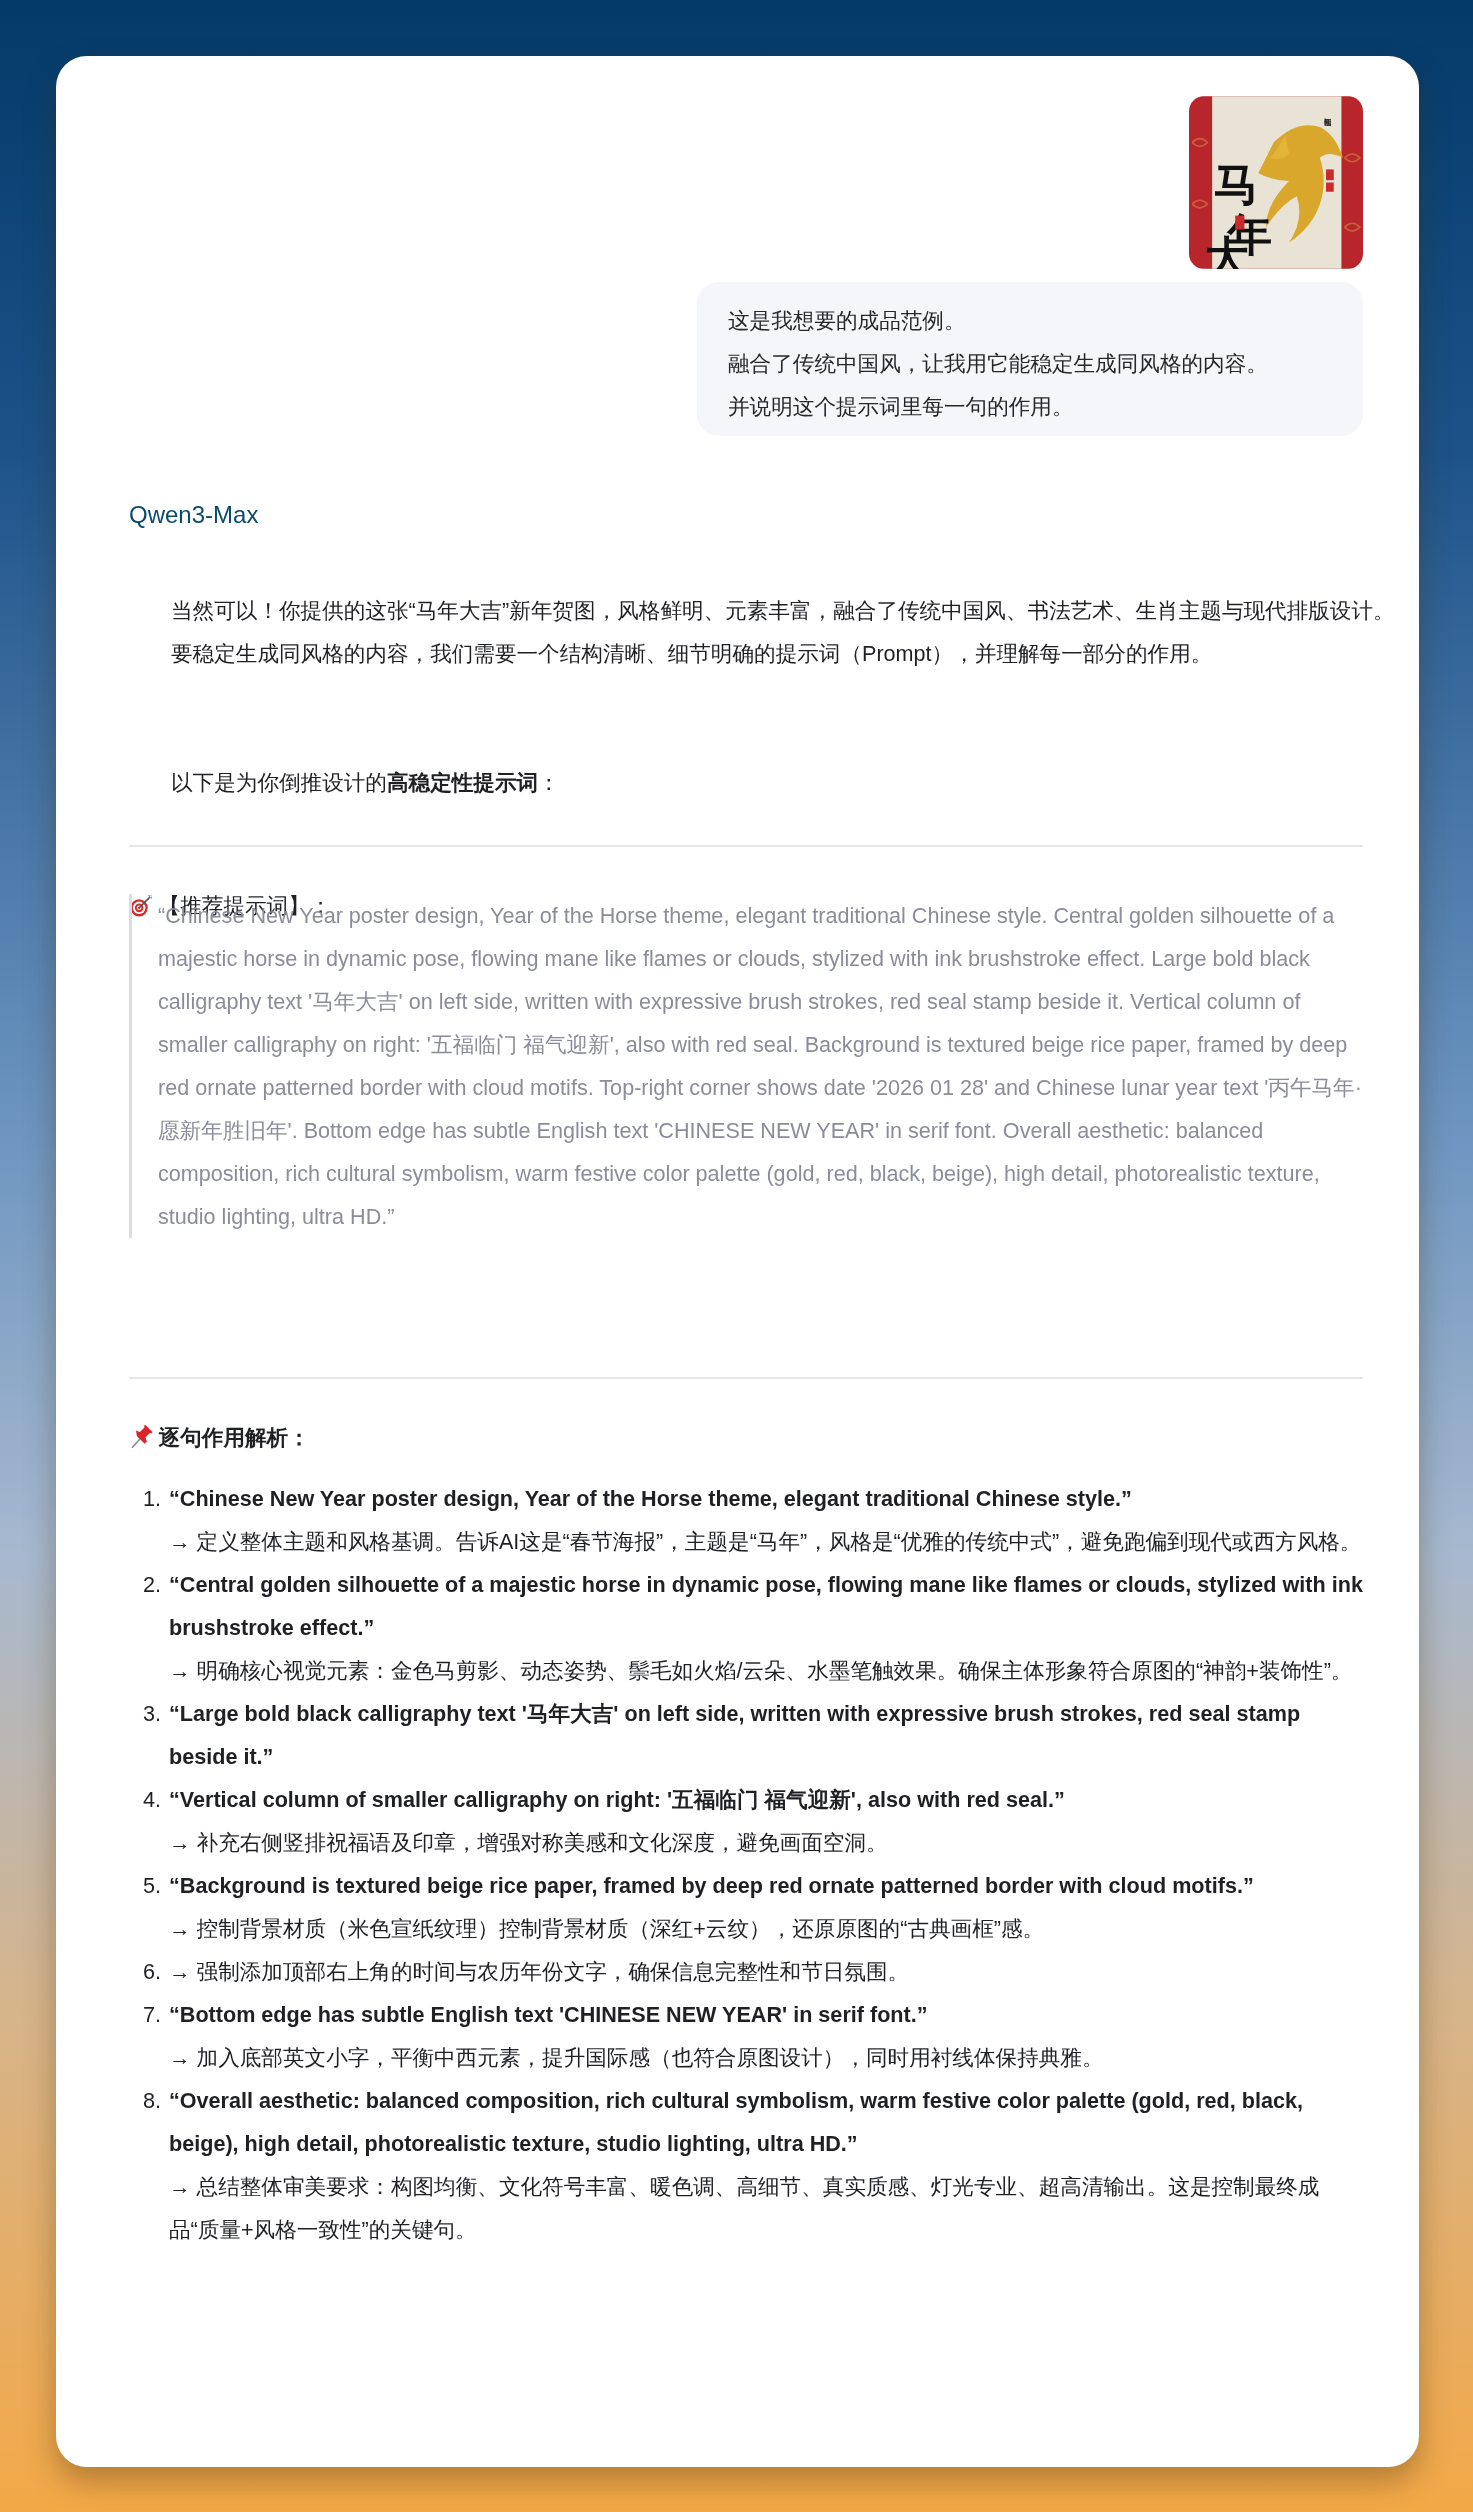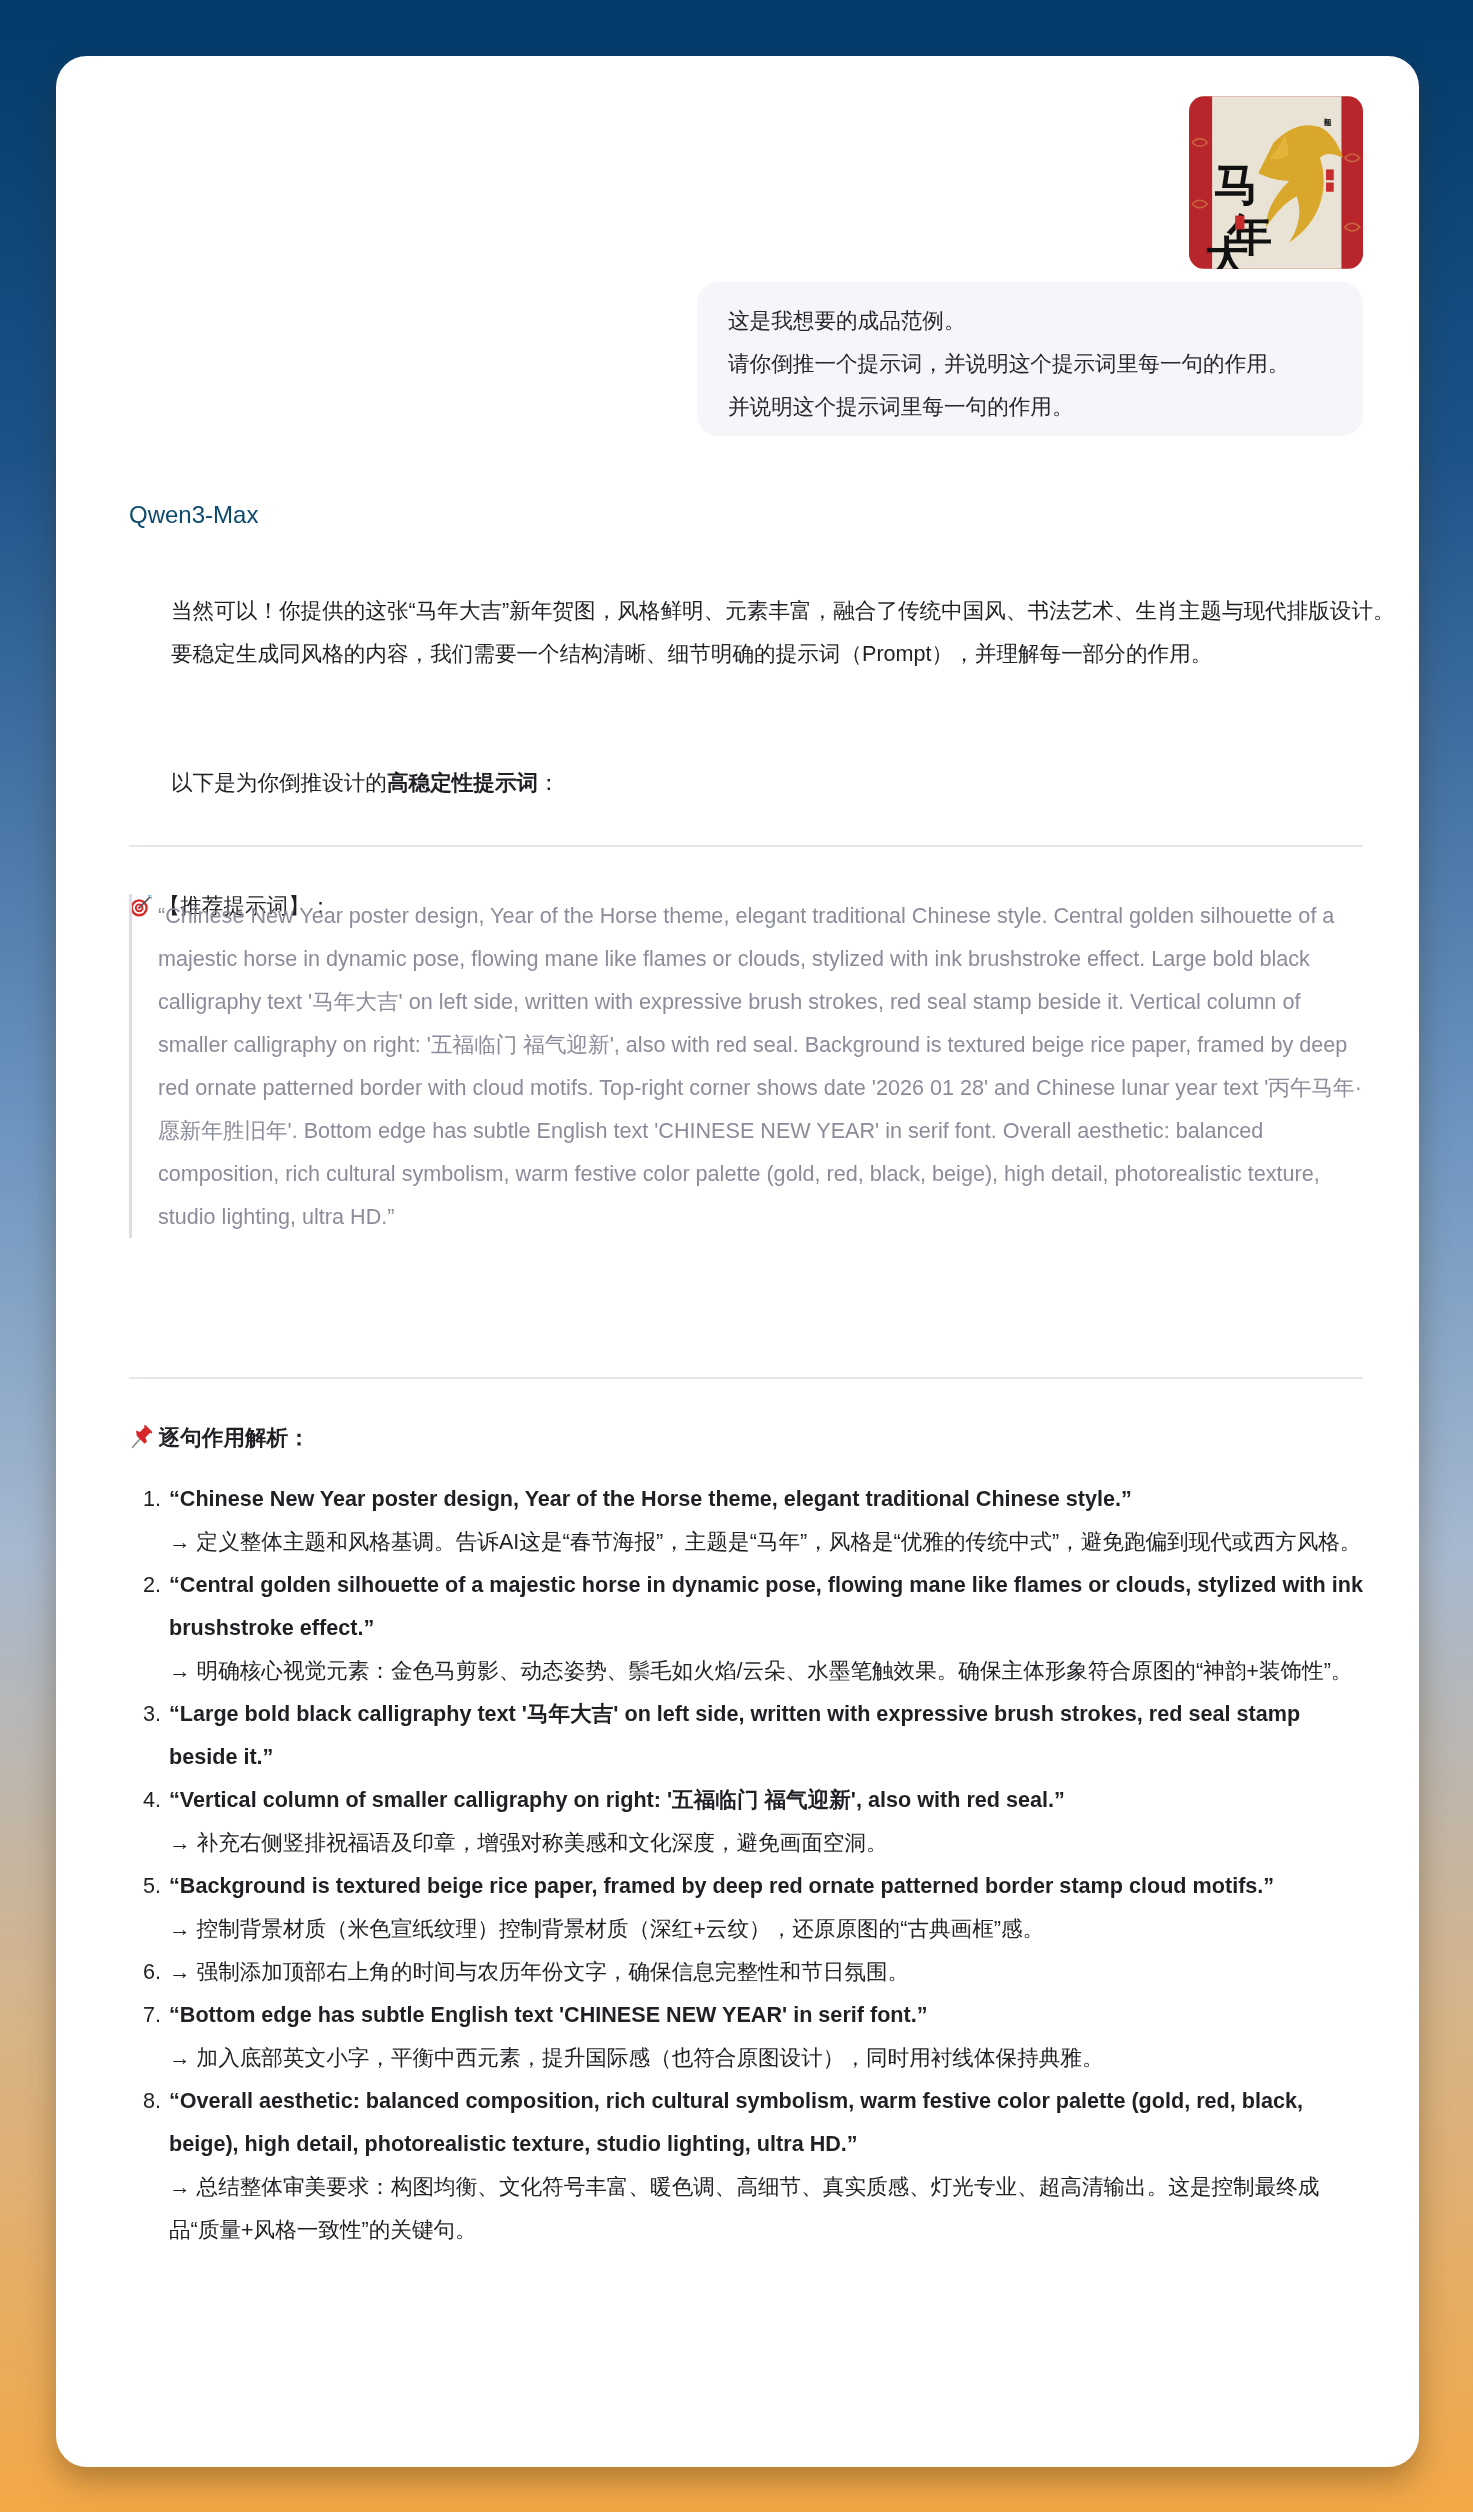--- a/index.html
+++ b/index.html
@@ -128,21 +128,21 @@
       <text x="20" y="230" font-size="58" font-family="DejaVu Serif, serif" font-weight="bold" fill="#111">大</text>
       <rect x="60" y="155" width="12" height="18" fill="#c72b2b"></rect>
       <rect x="178" y="95" width="10" height="14" fill="#c72b2b"></rect>
       <rect x="178" y="112" width="10" height="12" fill="#c72b2b"></rect>
       <text x="180" y="20" font-size="10" fill="#222" writing-mode="tb">福气迎新</text>
     </svg>
   </div>
 
   <div class="user-bubble">
     <div>这是我想要的成品范例。</div>
-    <div>请你倒推一个提示词，并说明这个提示词里每一句的作用。</div>
+    <div>融合了传统中国风，让我用它能稳定生成同风格的内容。</div>
     <div>并说明这个提示词里每一句的作用。</div>
   </div>
 
   <div class="content">
     <div class="model-name">Qwen3-Max</div>
 
     <div class="p" style="top:533px;">当然可以！你提供的这张“马年大吉”新年贺图，风格鲜明、元素丰富，融合了传统中国风、书法艺术、生肖主题与现代排版设计。要稳定生成同风格的内容，我们需要一个结构清晰、细节明确的提示词（Prompt），并理解每一部分的作用。</div>
 
     <div class="p" style="top:705px;">
       <span>以下是为你倒推设计的</span><span class="bold">高稳定性提示词</span><span>：</span>
@@ -196,21 +196,21 @@
         <span class="num">3.</span>
         <span class="q">“Large bold black calligraphy text '马年大吉' on left side, written with expressive brush strokes, red seal stamp beside it.”</span>
       </li>
       <li>
         <span class="num">4.</span>
         <span class="q">“Vertical column of smaller calligraphy on right: '五福临门 福气迎新', also with red seal.”</span>
         <span class="exp">→ 补充右侧竖排祝福语及印章，增强对称美感和文化深度，避免画面空洞。</span>
       </li>
       <li>
         <span class="num">5.</span>
-        <span class="q">“Background is textured beige rice paper, framed by deep red ornate patterned border stamp cloud motifs.”</span>
+        <span class="q">“Background is textured beige rice paper, framed by deep red ornate patterned border with cloud motifs.”</span>
         <span class="exp">→ 控制背景材质（米色宣纸纹理）控制背景材质（深红+云纹），还原原图的“古典画框”感。</span>
       </li>
       <li>
         <span class="num">6.</span>
         <span class="exp">→ 强制添加顶部右上角的时间与农历年份文字，确保信息完整性和节日氛围。</span>
       </li>
       <li>
         <span class="num">7.</span>
         <span class="q">“Bottom edge has subtle English text 'CHINESE NEW YEAR' in serif font.”</span>
         <span class="exp">→ 加入底部英文小字，平衡中西元素，提升国际感（也符合原图设计），同时用衬线体保持典雅。</span>

